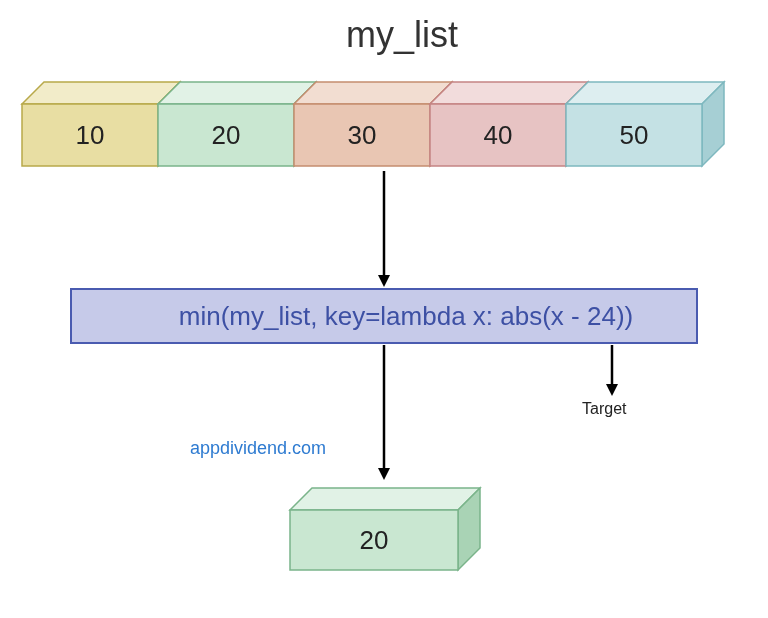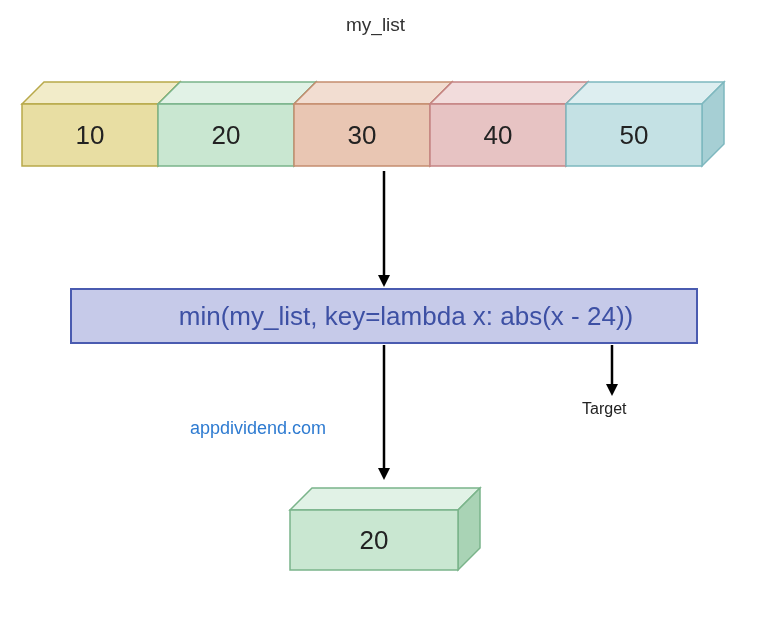--- a/index.html
+++ b/index.html
@@ -7,38 +7,39 @@
     padding: 0;
     width: 768px;
     height: 618px;
     background: #ffffff;
     font-family: -apple-system, BlinkMacSystemFont, "Segoe UI", Arial, sans-serif;
     position: relative;
     overflow: hidden;
   }
   .title {
     position: absolute;
-    font-size: 19px;
+    font-size: 36px;
     color: #333;
   }
   .code-bar {
     position: absolute;
     display: flex;
     align-items: center;
     justify-content: center;
     font-size: 26px;
     color: #3d50a4;
     border: 2px solid #4a5bb0;
     background: #c6cae9;
     box-sizing: border-box;
   }
   .watermark {
     position: absolute;
     font-size: 18px;
     color: #2e7bd1;
+    margin-top: 20px;
   }
   .target-label {
     position: absolute;
     font-size: 16px;
     color: #222;
   }
   svg.overlay {
     position: absolute;
     left: 0;
     top: 0;

